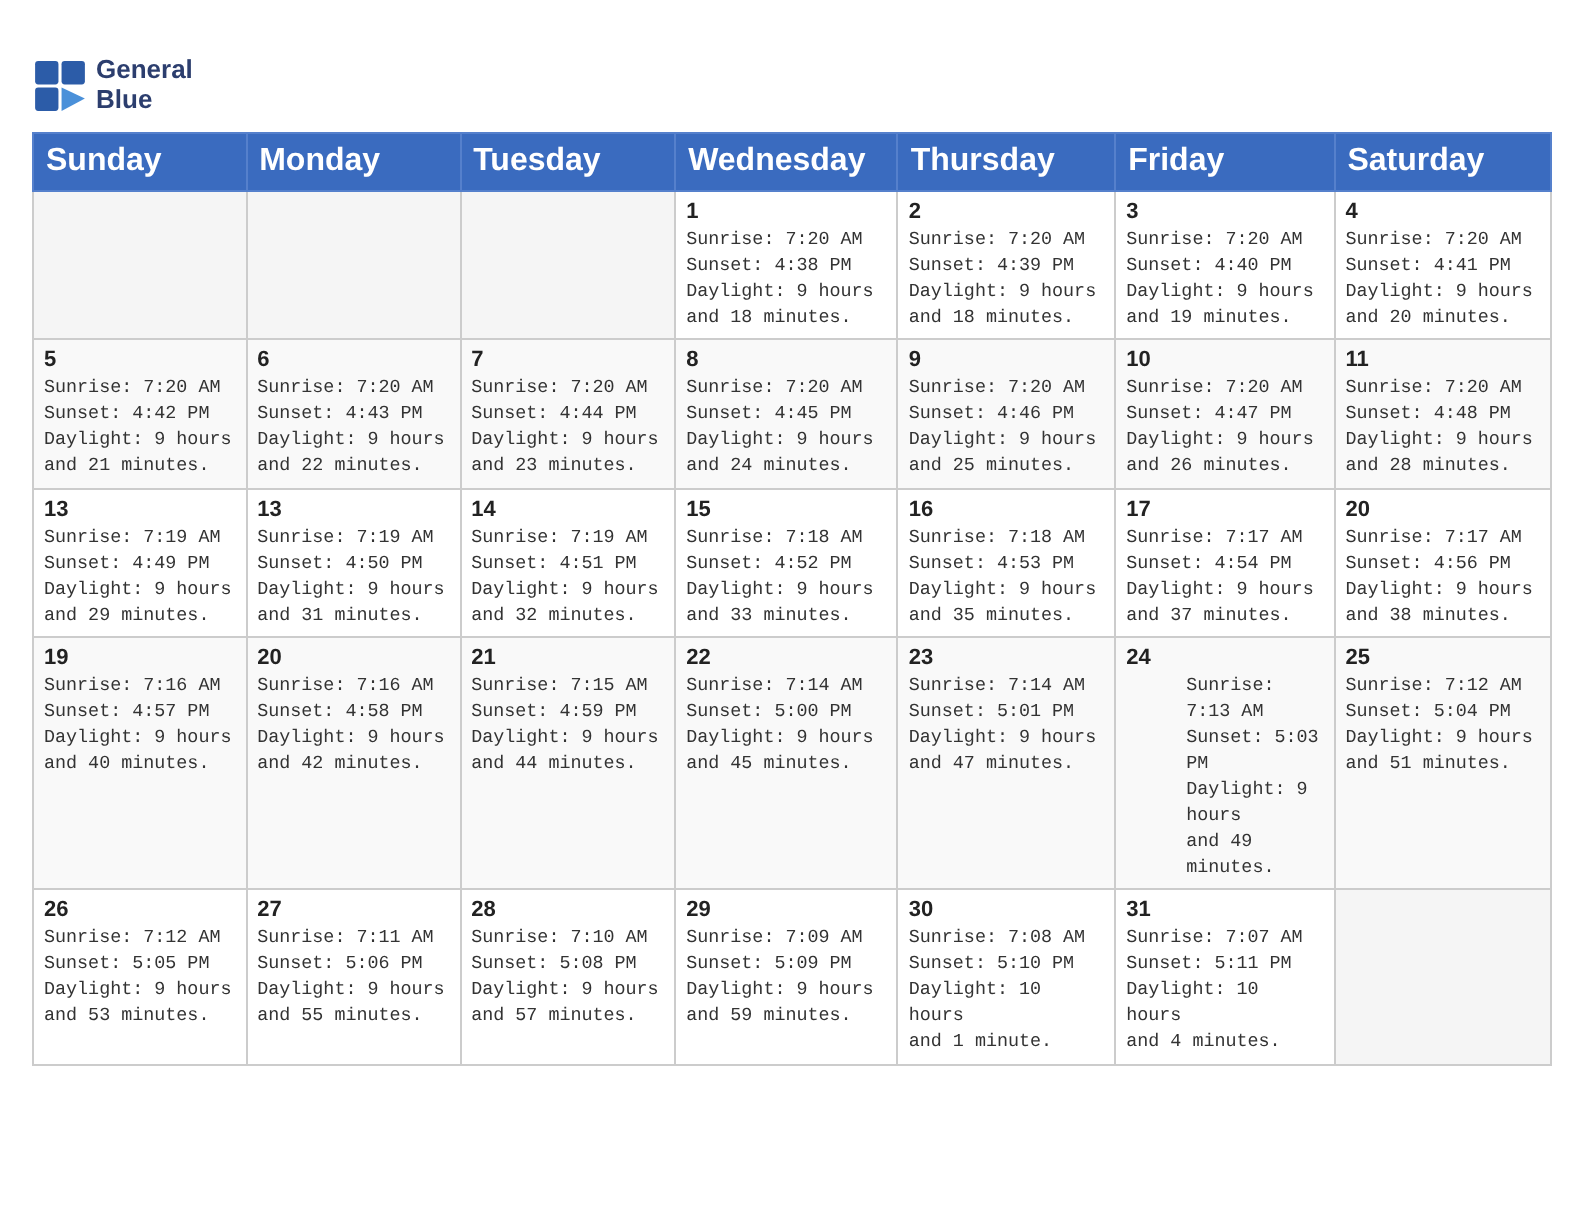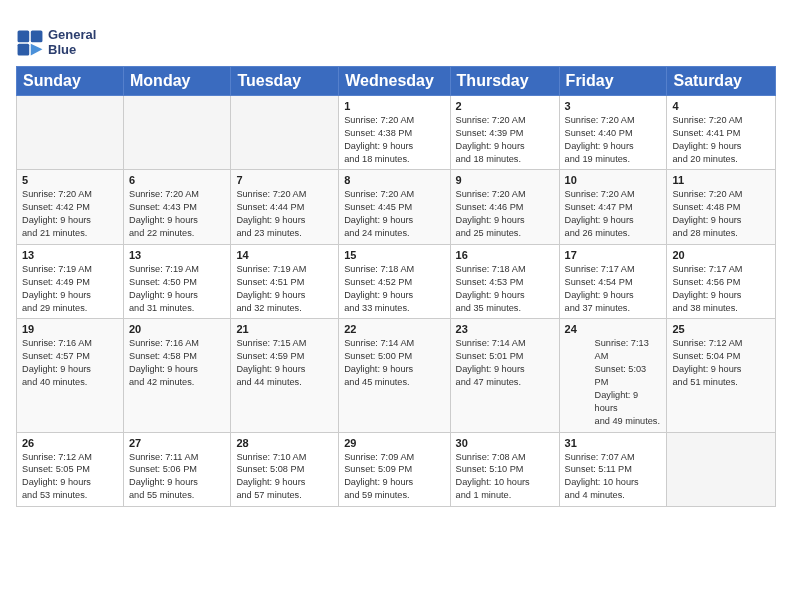--- a/index.html
+++ b/index.html
@@ -87,20 +87,21 @@
       font-size: 11px;
       font-weight: bold;
       color: #222;
       display: block;
       margin-bottom: 2px;
     }
     .day-info {
       font-size: 9.2px;
       color: #333;
       line-height: 1.4;
+      font-family: Liberation Mono, monospace;
     }
   </style>
 </head>
 <body>
 
 <div class="page">
   <div class="header">
     <div class="logo">
       <svg class="logo-icon" viewBox="0 0 36 36" xmlns="http://www.w3.org/2000/svg">
         <rect x="0" y="0" width="36" height="36" rx="3" fill="white"></rect>

